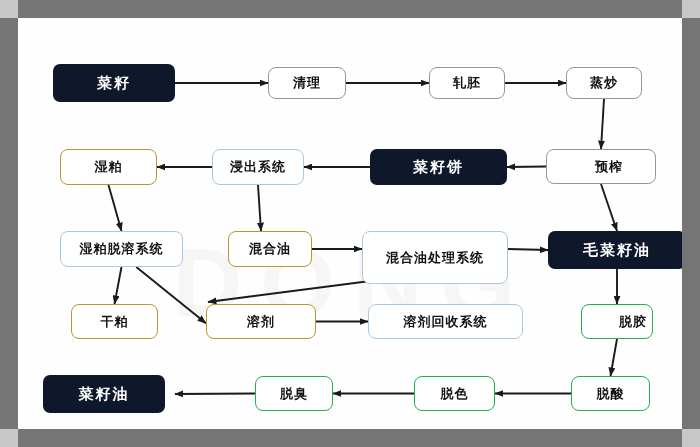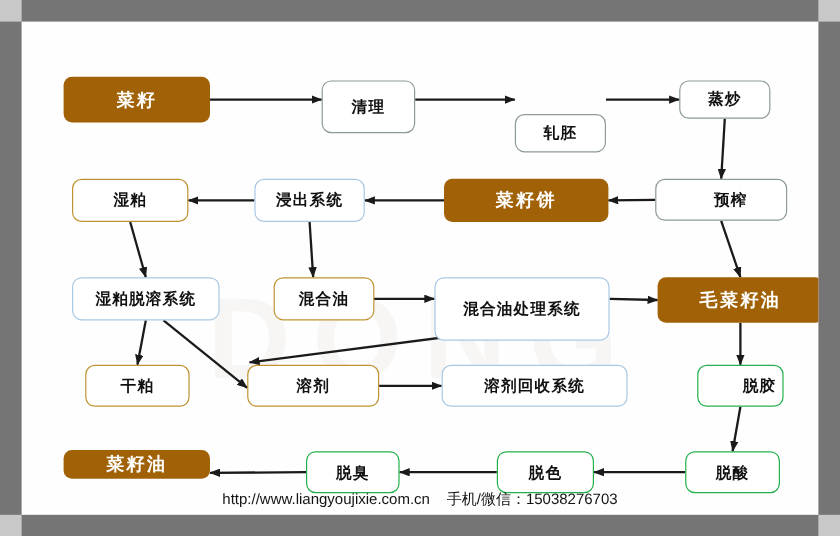--- a/index.html
+++ b/index.html
@@ -87,21 +87,21 @@
     font-family: "DejaVu Sans", "Liberation Sans", sans-serif;
     font-size: 13px;
     font-weight: bold;
     color: #111111;
     background: #ffffff;
     border-radius: 8px;
     white-space: nowrap;
     letter-spacing: 1px;
   }
   .node.filled {
-    background: #a16207;
+    background: #0f172a;
     color: #ffffff;
     border: none;
     font-size: 15px;
     border-radius: 7px;
     letter-spacing: 2px;
   }
   .node.b-gray  { border: 1.6px solid #8d9b93; }
   .node.b-gold  { border: 1.8px solid #bf9330; }
   .node.b-blue  { border: 1.6px solid #a9c8e4; }
   .node.b-green { border: 1.9px solid #22b14c; }
@@ -173,24 +173,24 @@
           <path d="M 553 375.5 L 477 375.5" marker-end="url(#arrowhead)"></path>
           <path d="M 396 375.5 L 315 375.5" marker-end="url(#arrowhead)"></path>
           <path d="M 237 375.5 L 157 376" marker-end="url(#arrowhead)"></path>
         </g>
     </svg>
 
     <div id="nodes-layer">
         <div class="node filled" style="left: 35px; top: 46px; width: 122px; height: 38px;">
           <span>菜籽</span>
         </div>
-        <div class="node b-gray" style="left: 250px; top: 49px; width: 78px; height: 44px;">
+        <div class="node b-gray" style="left: 250px; top: 49px; width: 78px; height: 32px;">
           <span>清理</span>
         </div>
-        <div class="node b-gray" style="left: 411px; top: 49px; width: 76px; height: 32px; margin-top: 28px;">
+        <div class="node b-gray" style="left: 411px; top: 49px; width: 76px; height: 32px;">
           <span>轧胚</span>
         </div>
         <div class="node b-gray" style="left: 548px; top: 49px; width: 76px; height: 32px;">
           <span>蒸炒</span>
         </div>
         <div class="node b-gray" style="left: 528px; top: 131px; width: 110px; height: 35px; padding-left: 16px;">
           <span>预榨</span>
         </div>
         <div class="node filled" style="left: 352px; top: 131px; width: 137px; height: 36px; justify-content: center;">
           <span>菜籽饼</span>
@@ -218,32 +218,29 @@
         </div>
         <div class="node b-gold" style="left: 188px; top: 286px; width: 110px; height: 35px;">
           <span>溶剂</span>
         </div>
         <div class="node b-blue" style="left: 350px; top: 286px; width: 155px; height: 35px; text-align: right;">
           <span>溶剂回收系统</span>
         </div>
         <div class="node b-green" style="left: 563px; top: 286px; width: 72px; height: 35px; padding-left: 32px;">
           <span>脱胶</span>
         </div>
-        <div class="node filled" style="left: 35px; top: 357px; width: 122px; height: 24px;">
+        <div class="node filled" style="left: 25px; top: 357px; width: 122px; height: 38px;">
           <span>菜籽油</span>
         </div>
         <div class="node b-green" style="left: 237px; top: 358px; width: 78px; height: 35px;">
           <span>脱臭</span>
         </div>
         <div class="node b-green" style="left: 396px; top: 358px; width: 81px; height: 35px;">
           <span>脱色</span>
         </div>
         <div class="node b-green" style="left: 553px; top: 358px; width: 79px; height: 35px;">
           <span>脱酸</span>
         </div>
       </div>
 
-    <div id="footer">
-      <span>http://www.liangyoujixie.com.cn</span><span class="sep"></span><span class="phone">手机/微信：15038276703</span>
-    </div>
 
   </div>
 </div>
 
 </body></html>

